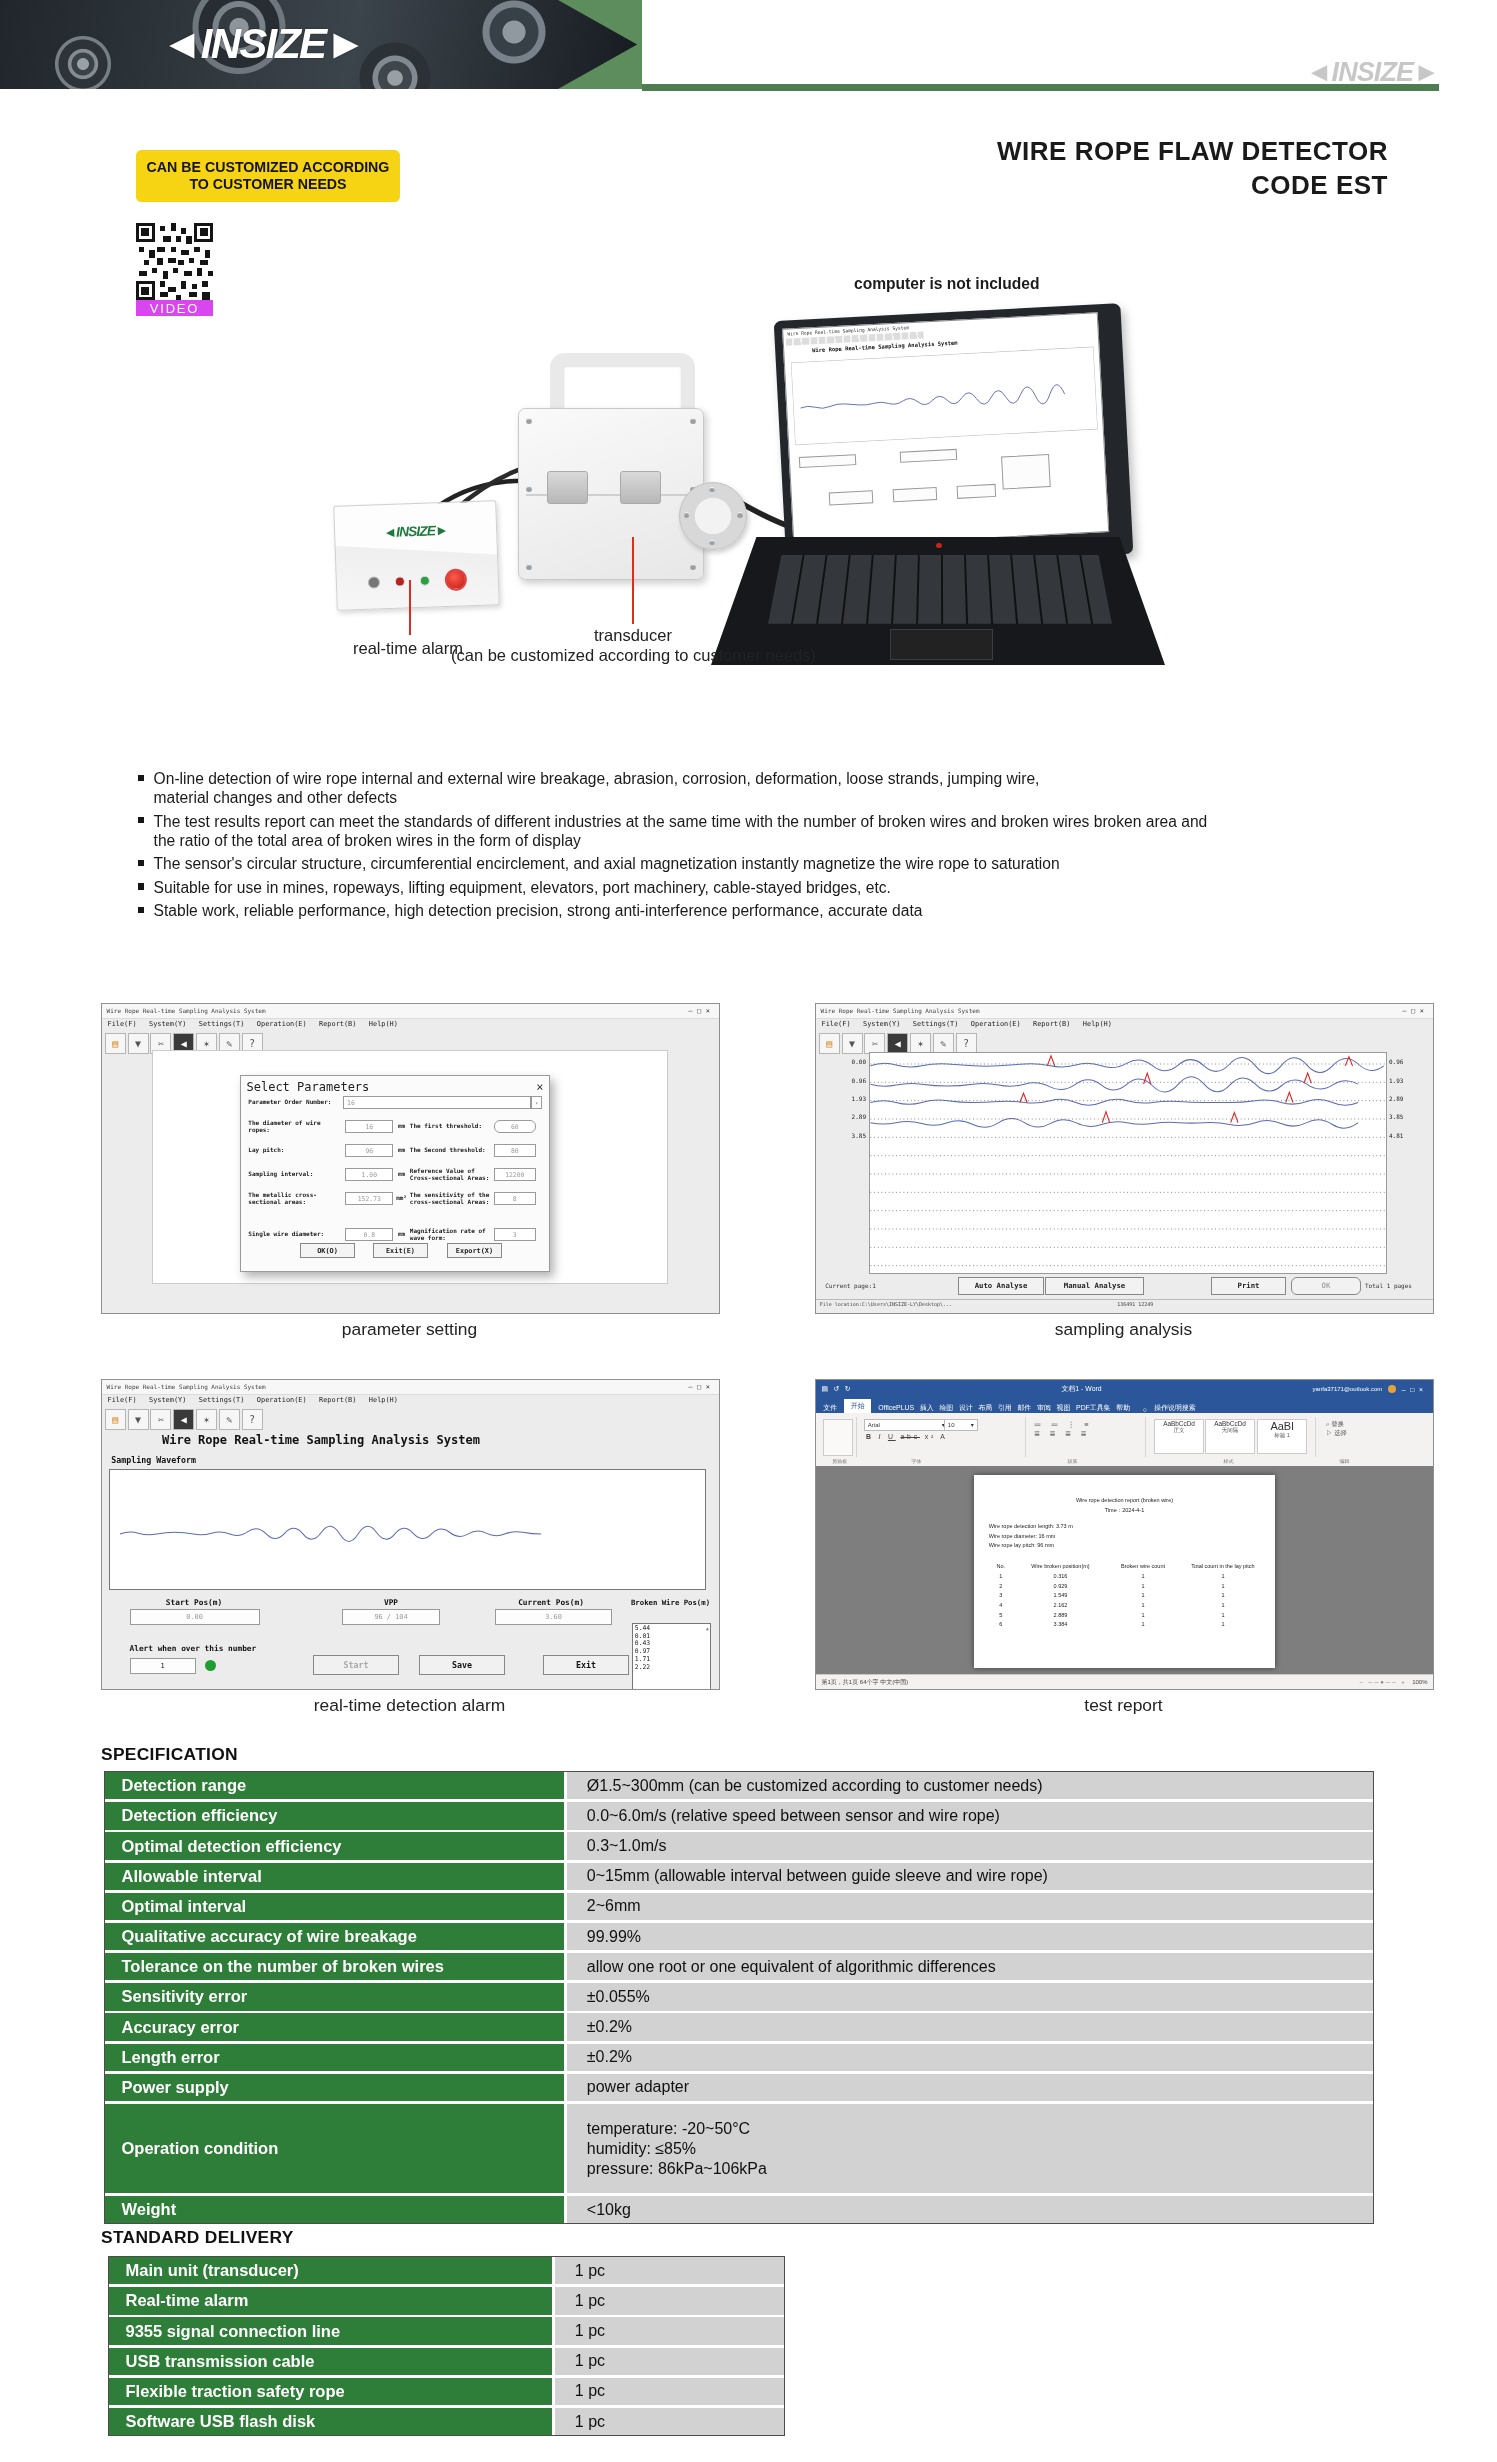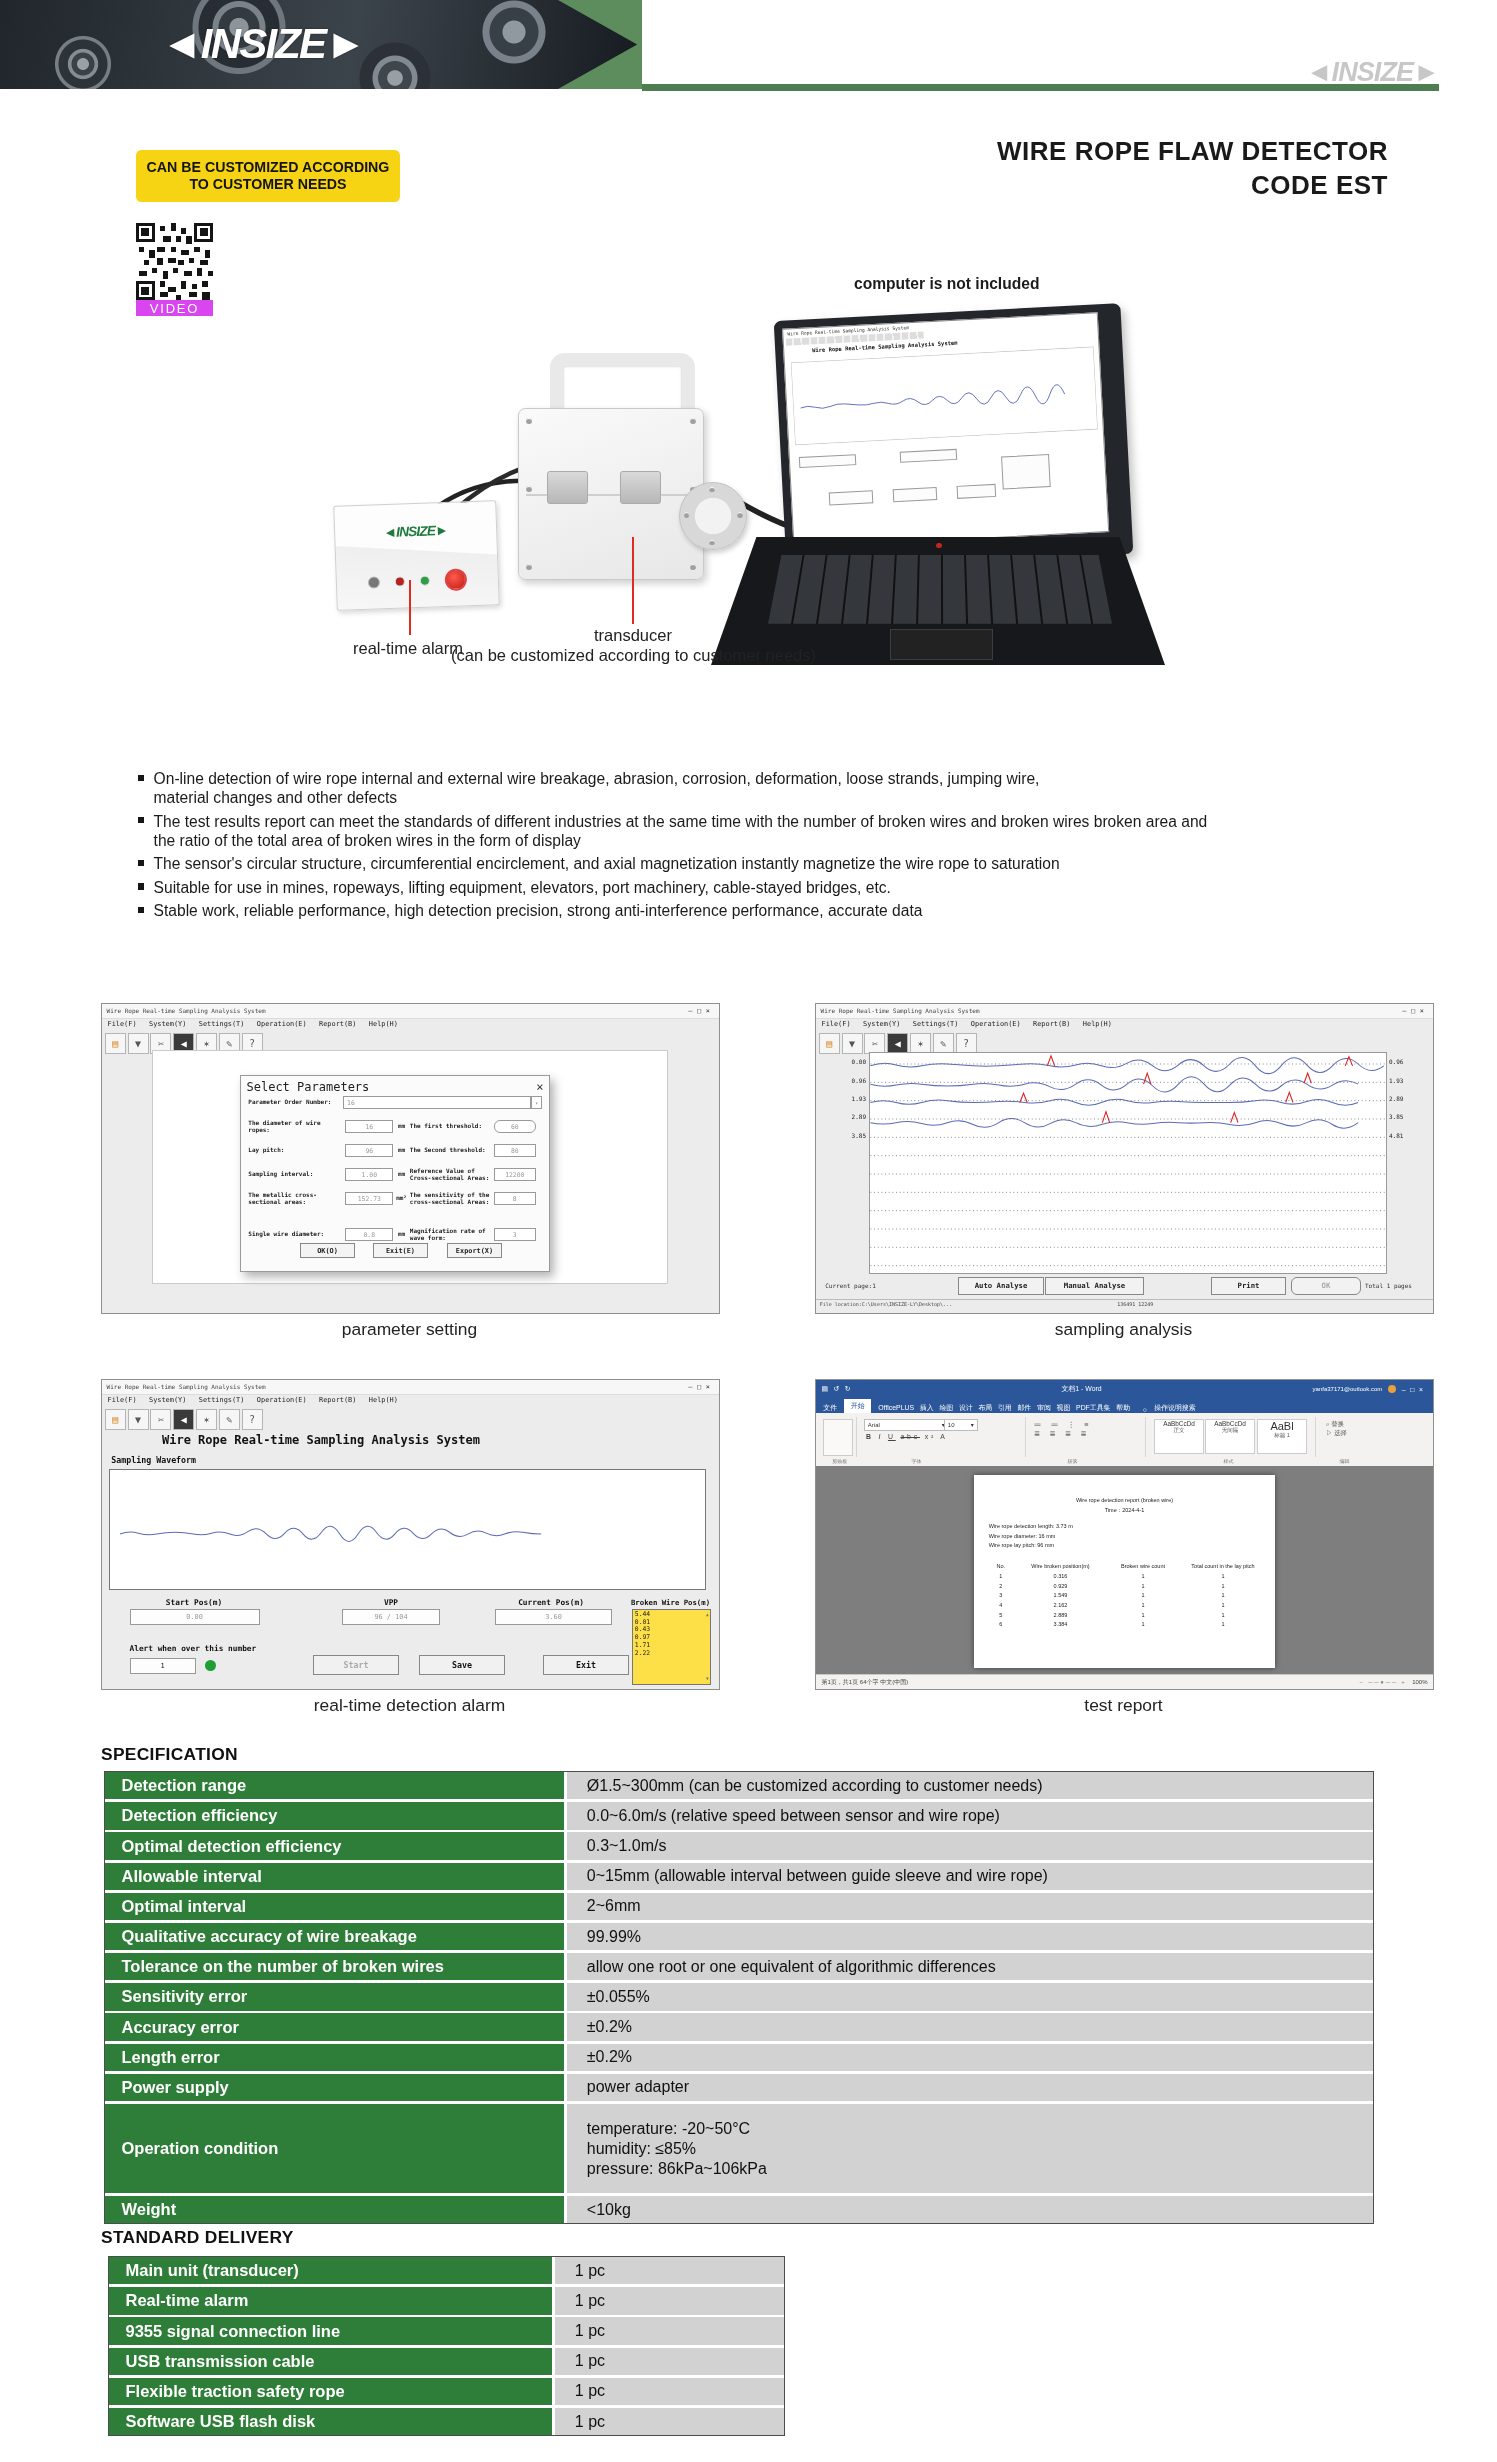--- a/index.html
+++ b/index.html
@@ -113,21 +113,21 @@
         justify-content:center;font-size:7.3px;font-weight:bold;color:#222;}
   .tinytxt{position:absolute;font-size:6px;color:#333;}
   .statusline{position:absolute;left:0;right:0;bottom:0;height:11px;border-top:0.9px solid #bbb;font-size:5px;
               color:#444;display:flex;padding:0.9px 3.7px;gap:165px;}
 
   
   .wavebox{position:absolute;left:7.3px;top:89px;width:595px;height:119px;background:#fff;border:0.9px solid #777;}
   .fieldlab{position:absolute;font-size:7.8px;font-weight:bold;color:#111;text-align:center;}
   .fieldin{position:absolute;height:13.8px;border:0.9px solid #999;background:#fdfdfd;color:#999;
            display:flex;align-items:center;justify-content:center;font-size:6.9px;}
-  .listbox{position:absolute;border:0.9px solid #777;background:#fde047;font-size:6.4px;color:#222;padding:0.9px 1.8px;line-height:7.8px;}
+  .listbox{position:absolute;border:0.9px solid #777;background:#ffffff;font-size:6.4px;color:#222;padding:0.9px 1.8px;line-height:7.8px;margin-top:14px;}
   .abtn{position:absolute;width:84px;height:18.4px;border:0.9px solid #888;background:#f1f1f1;display:flex;align-items:center;
         justify-content:center;font-size:8.3px;font-weight:bold;color:#111;}
   .dot-green{position:absolute;width:11px;height:11px;border-radius:50%;background:#1f9e33;}
 
   
   .wtitle{height:18.4px;background:#2b579a;color:#fff;display:flex;align-items:center;padding:0 5.5px;font-size:6.9px;gap:5.5px;
           font-family:"Liberation Sans",sans-serif;}
   .wtabs{height:14.7px;background:#2b579a;color:#fff;display:flex;align-items:flex-end;font-size:6.9px;gap:7.3px;
          padding:0 7.3px;font-family:"Liberation Sans",sans-serif;}
   .wtab-active{background:#fff;color:#2b579a;padding:1.8px 6.4px;}

